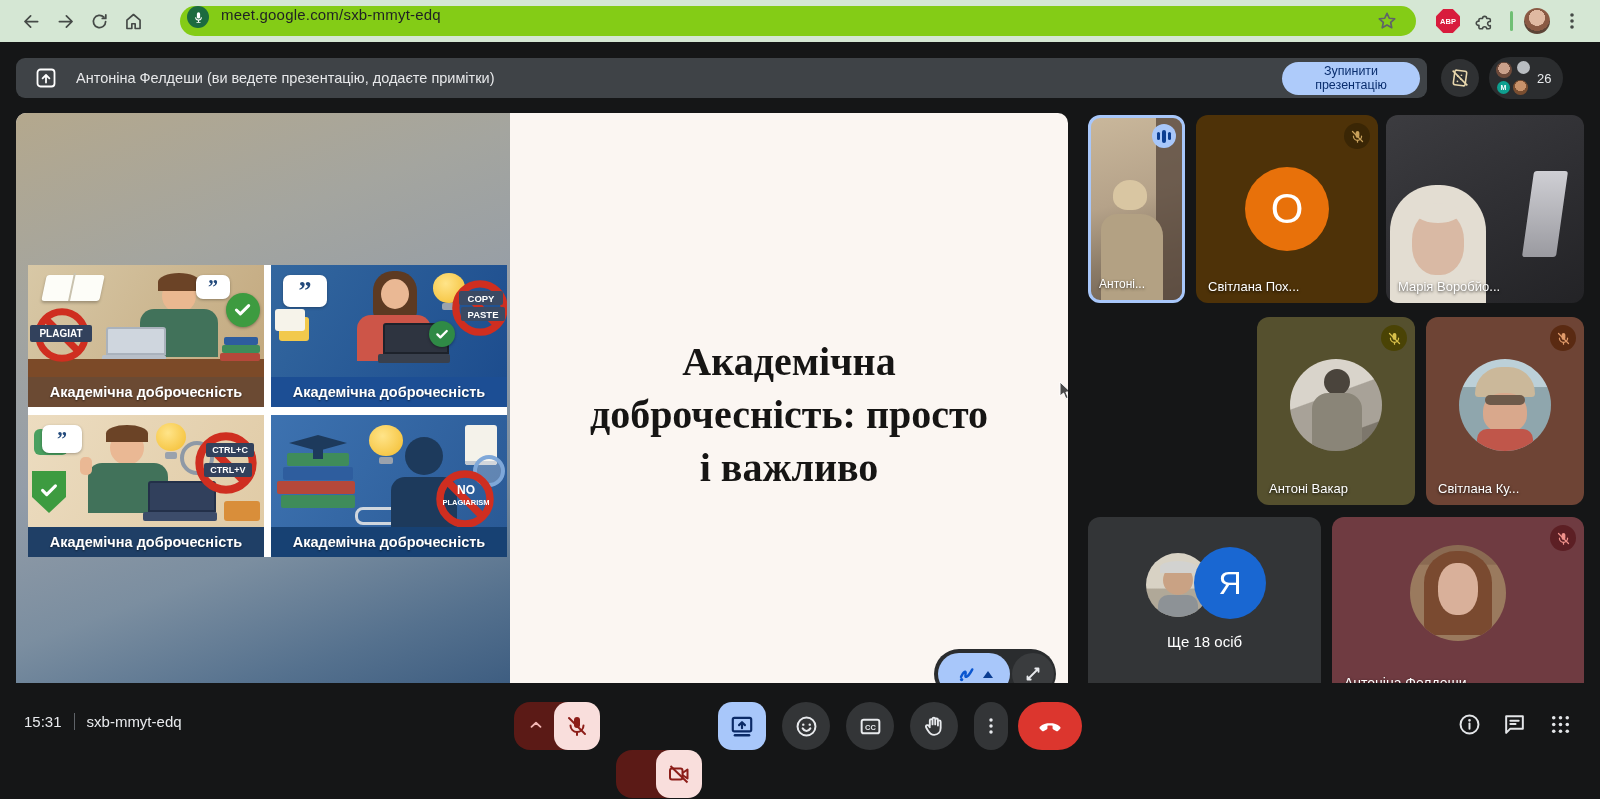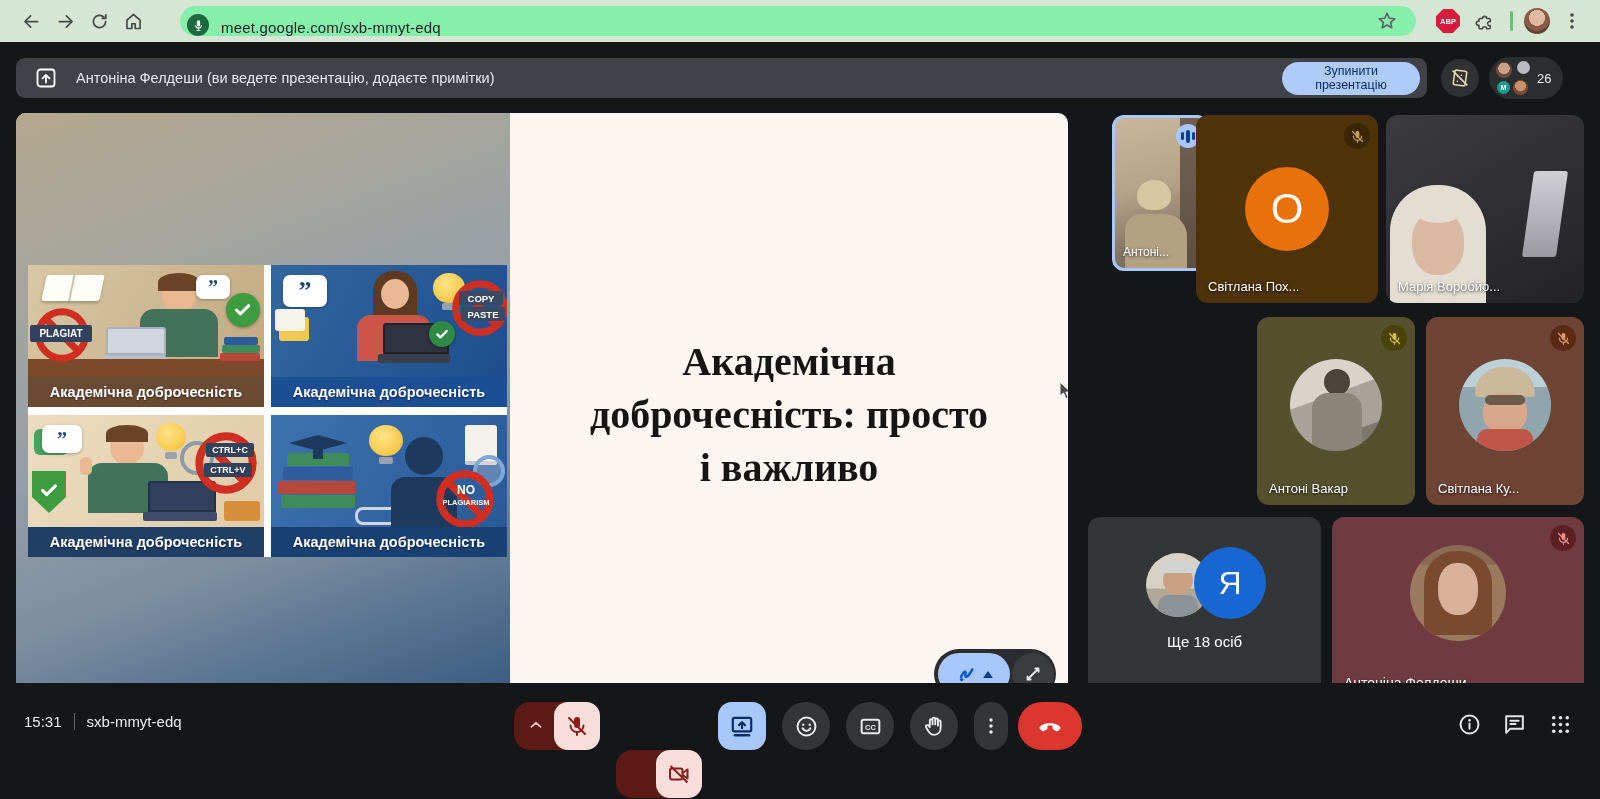--- a/index.html
+++ b/index.html
@@ -4,21 +4,21 @@
 <style>
   html,body{margin:0;padding:0;background:#000;}
   .screen{position:relative;width:1600px;height:799px;background:#151617;overflow:hidden;
           font-family:"Liberation Sans",sans-serif;-webkit-font-smoothing:antialiased;}
   .abs{position:absolute;}
 
   
   .toolbar{position:absolute;left:0;top:0;width:1600px;height:42px;background:#d5e7d4;display:flex;align-items:center;}
   .tb-ic{width:34px;height:34px;display:flex;align-items:center;justify-content:center;border-radius:50%;color:#454a47;flex:0 0 auto;}
   .tb-ic svg{width:21px;height:21px;}
-  .addr{position:absolute;left:180px;top:6px;width:1236px;height:30px;background:#86efac;border-radius:15px;display:flex;align-items:flex-end;}
+  .addr{position:absolute;left:180px;top:6px;width:1236px;height:30px;background:#84cc16;border-radius:15px;display:flex;align-items:flex-start;}
   .addr .micbadge{width:22px;height:22px;border-radius:50%;background:#1c6b3f;margin-left:7px;display:flex;align-items:center;justify-content:center;}
   .addr .micbadge svg{width:13px;height:13px;}
   .url{margin-left:12px;font-size:15px;color:#1f2124;letter-spacing:.2px;}
   .star{position:absolute;right:18px;top:4px;width:22px;height:22px;color:#5f6368;}
   .abp{position:absolute;left:1436px;top:9px;width:24px;height:24px;background:#d81b3c;color:#fff;font-weight:bold;font-size:7.5px;display:flex;align-items:center;justify-content:center;clip-path:polygon(30% 0,70% 0,100% 30%,100% 70%,70% 100%,30% 100%,0 70%,0 30%);}
   .sep-green{position:absolute;left:1510px;top:11px;width:3px;height:20px;background:#6fbf73;border-radius:2px;}
   .tb-avatar{position:absolute;left:1524px;top:8px;width:26px;height:26px;border-radius:50%;
      background:radial-gradient(circle at 50% 38%,#e0b9a2 0 38%,#8a5a44 39% 62%,#5c4436 63% 100%);}
   .kebab{position:absolute;left:1560px;top:9px;width:24px;height:24px;color:#454a47;}
 
@@ -348,21 +348,21 @@
       <button class="exp">
         <svg viewBox="0 0 24 24" fill="none" stroke="#e8eaed" stroke-width="2" stroke-linecap="round" stroke-linejoin="round">
             <path d="M14.5 6H18v3.5 M9.5 18H6v-3.5 M18 6 6 18"></path>
           </svg>
       </button>
     </div>
   </div>
 
   <div class="sidebar">
 
-    <div class="ptile" style="left:0;top:2px;width:97px;height:156px;border:3px solid #a8c7fa;box-sizing:border-box;background:linear-gradient(165deg,#c9b79b 0%,#b5a289 45%,#8a7a66 75%,#6e6052 100%);margin-left:24px;">
+    <div class="ptile" style="left:0;top:2px;width:97px;height:188px;border:3px solid #a8c7fa;box-sizing:border-box;background:linear-gradient(165deg,#c9b79b 0%,#b5a289 45%,#8a7a66 75%,#6e6052 100%);">
       <div class="abs" style="right:0;top:0;width:26px;height:100%;background:#5a4a3e;opacity:.8;"></div>
       <div class="abs" style="left:22px;top:62px;width:34px;height:30px;border-radius:50% 50% 42% 42%;background:#d9c6a2;"></div>
       <div class="abs" style="left:10px;top:96px;width:62px;height:92px;border-radius:16px 22px 0 0;background:#b3a183;"></div>
       <div class="spk">
           <i style="height:8px"></i>
           <i style="height:13px"></i>
           <i style="height:8px"></i>
         </div>
       <div class="pname" style="font-size:12px;left:8px;">Антоні...</div>
     </div>

